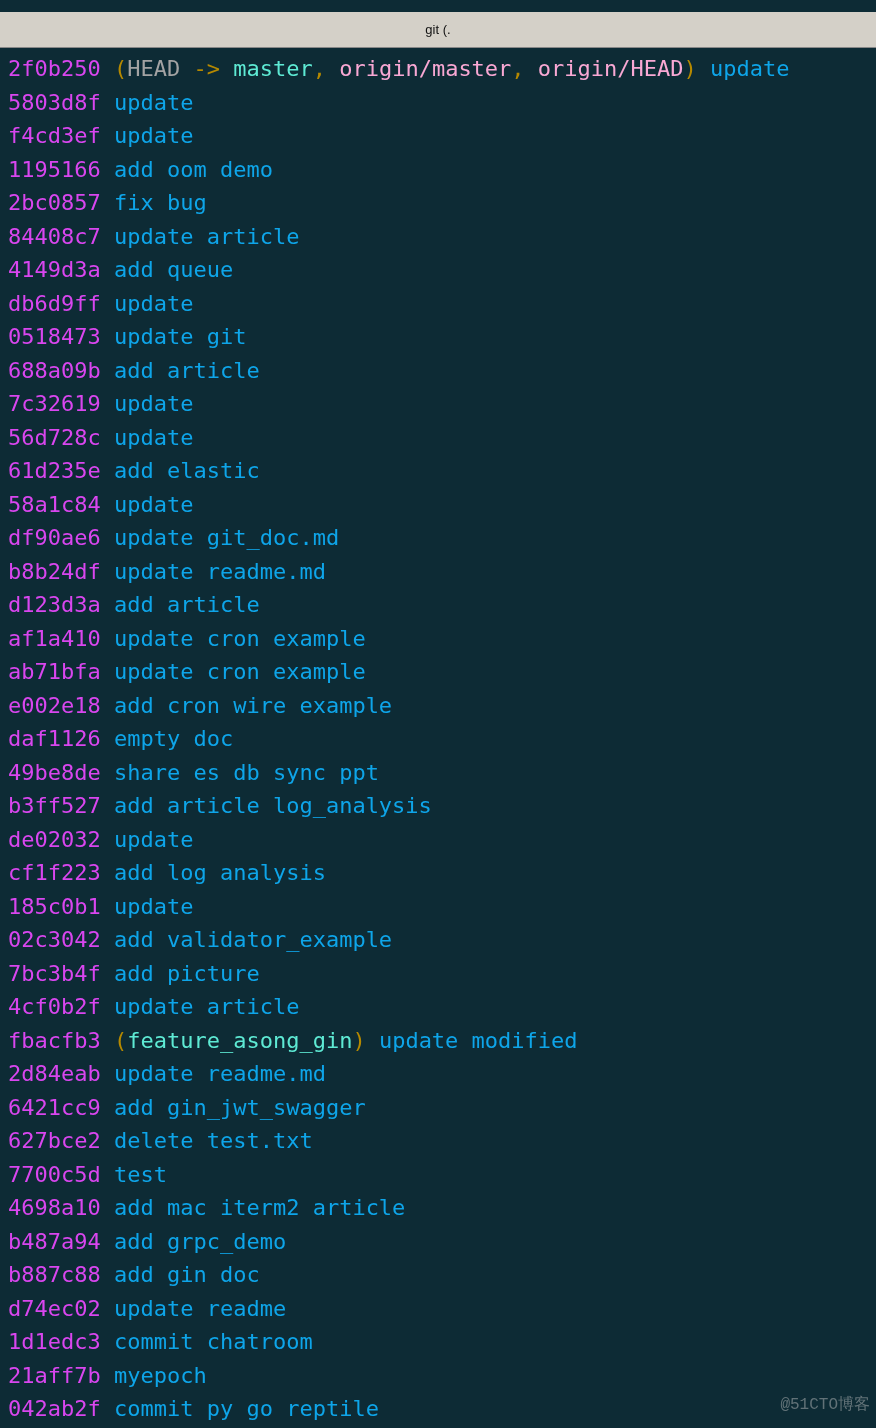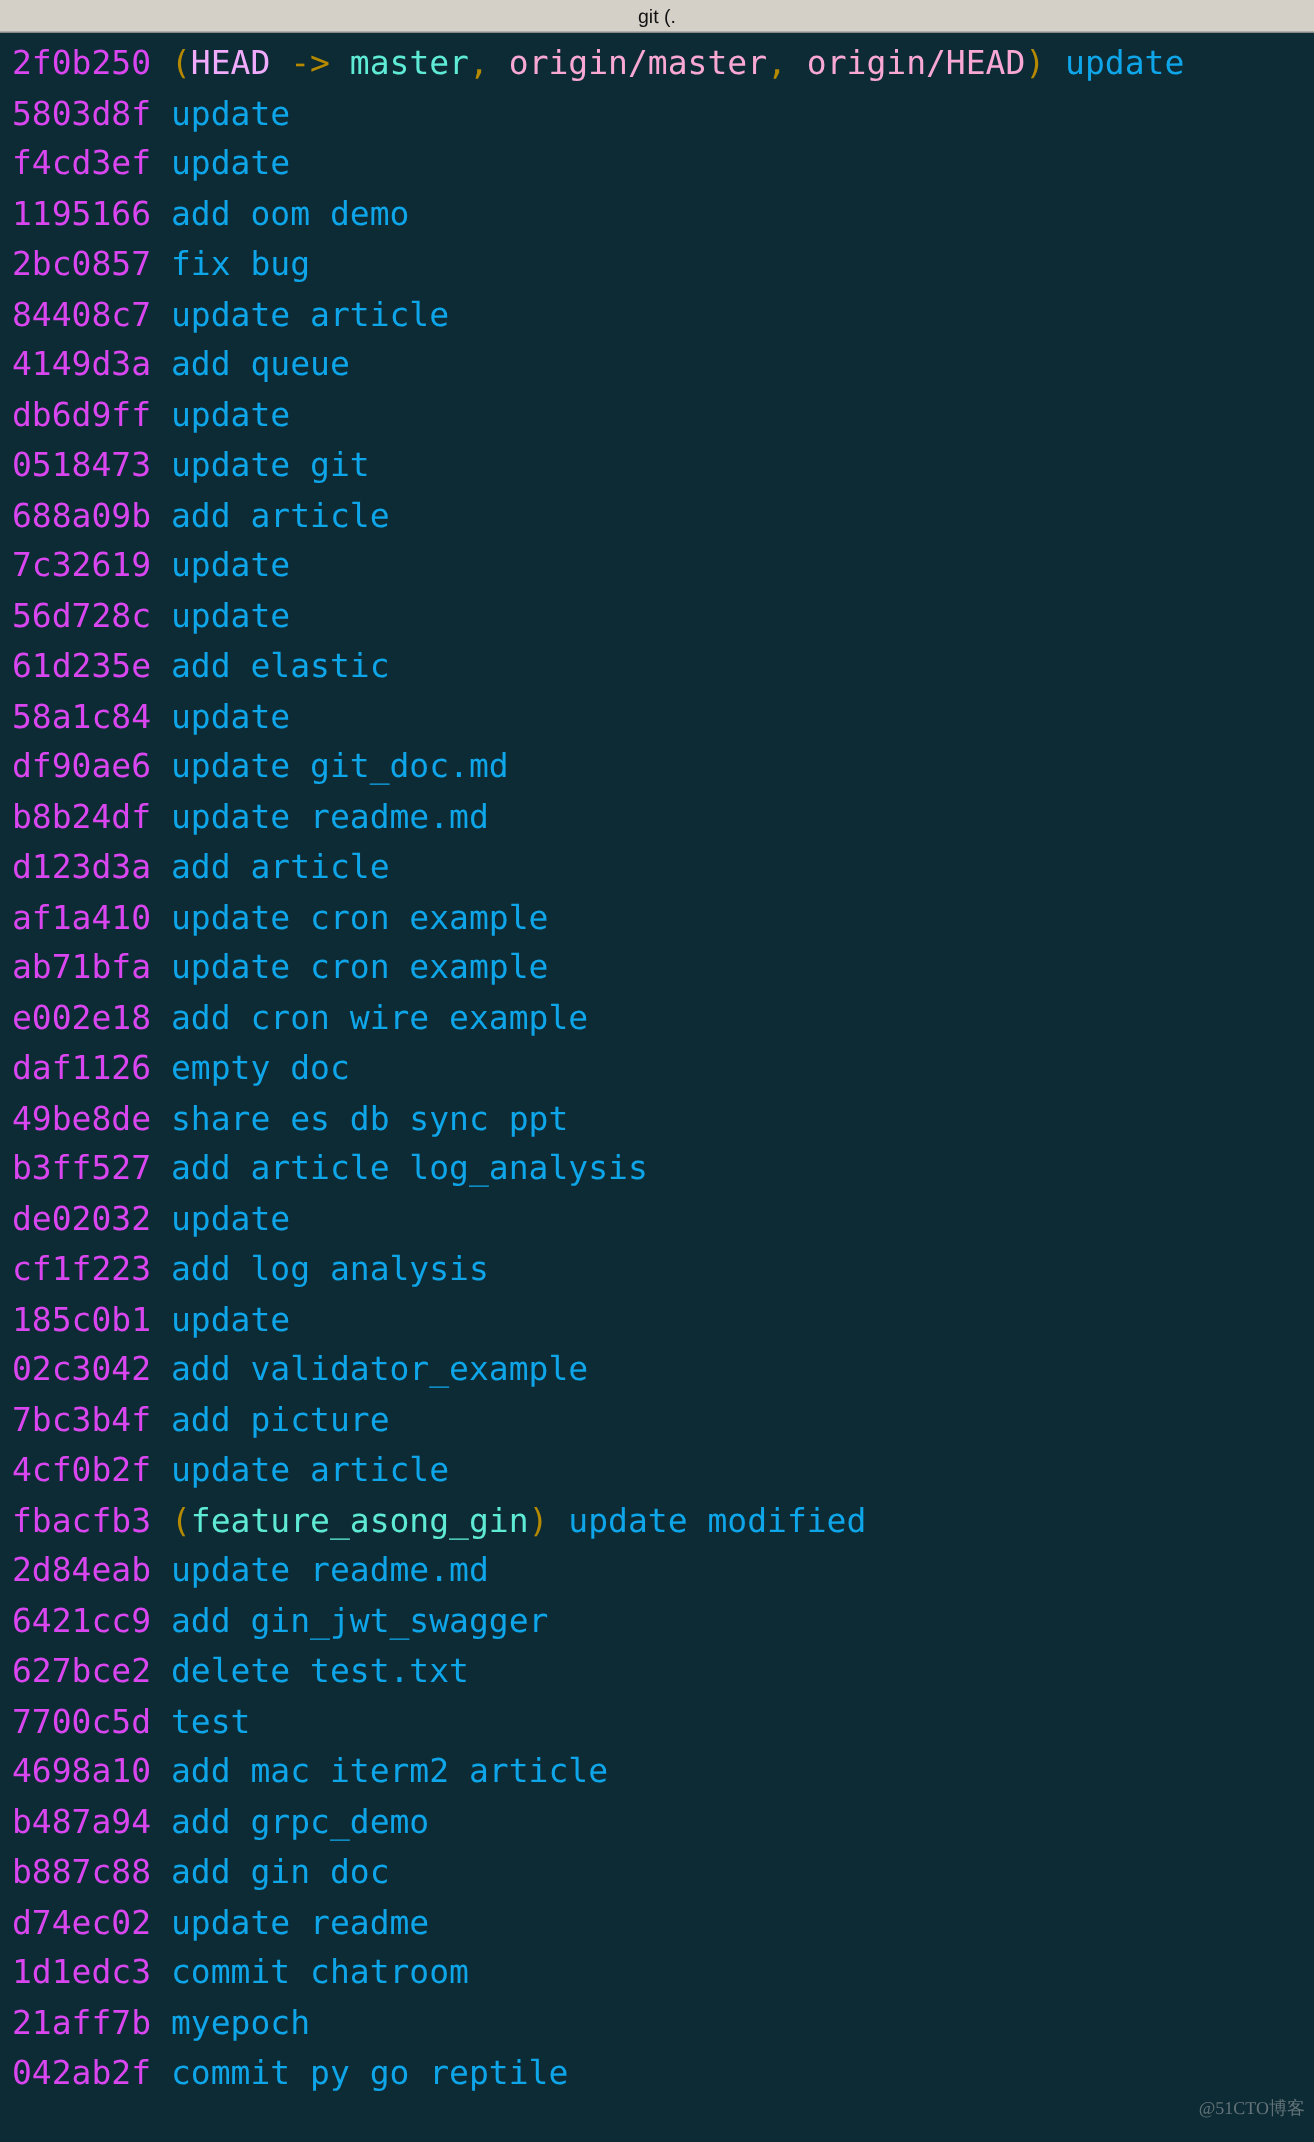--- a/index.html
+++ b/index.html
@@ -8,53 +8,54 @@
       font-family: 'Menlo', 'Monaco', 'Consolas', monospace;
       font-size: 22px;
       color: #839496;
       line-height: 33.5px;
       overflow: hidden;
       width: 876px;
       height: 1428px;
     }
     .title-bar {
       background: #d4d0c8;
-      height: 22px;
+      height: 36px;
       width: 100%;
       display: flex;
       align-items: center;
       justify-content: center;
       color: #111;
       font-size: 13px;
       font-family: sans-serif;
       border-bottom: 1px solid #888;
       overflow: hidden;
+      margin-top: 12px;
     }
     .terminal {
       padding: 4px 8px;
       white-space: pre;
     }
     .log-line {
       display: block;
     }
     .hash { color: #d946ef; }
     .paren { color: #b58900; }
-    .head { color: #f0abfc; }
+    .head { color: #a3a3a3; }
     .arrow { color: #b58900; }
     .branch-local { color: #5eead4; }
     .comma { color: #b58900; }
     .branch-remote { color: #f9a8d4; text-align: center; }
     .msg { color: #0ea5e9; }
     .watermark {
       position: fixed;
       right: 6px;
       bottom: 6px;
       color: rgba(200,200,200,0.45);
-      font-size: 12px;
-      font-family: Liberation Serif, serif;
+      font-size: 16px;
+      font-family: Liberation Mono, monospace;
     }
   </style>
 </head>
 <body>
 
 <div class="title-bar">
   <span>git (.</span>
 </div>
 
 <div class="terminal" id="terminal"><span class="log-line"><span class="hash">2f0b250</span> <span class="paren">(</span><span class="head">HEAD</span><span class="arrow"> -&gt; </span><span class="branch-local">master</span><span class="comma">, </span><span class="branch-remote">origin/master</span><span class="comma">, </span><span class="branch-remote">origin/HEAD</span><span class="paren">)</span> <span class="msg">update</span></span><span class="log-line"><span class="hash">5803d8f</span> <span class="msg">update</span></span><span class="log-line"><span class="hash">f4cd3ef</span> <span class="msg">update</span></span><span class="log-line"><span class="hash">1195166</span> <span class="msg">add oom demo</span></span><span class="log-line"><span class="hash">2bc0857</span> <span class="msg">fix bug</span></span><span class="log-line"><span class="hash">84408c7</span> <span class="msg">update article</span></span><span class="log-line"><span class="hash">4149d3a</span> <span class="msg">add queue</span></span><span class="log-line"><span class="hash">db6d9ff</span> <span class="msg">update</span></span><span class="log-line"><span class="hash">0518473</span> <span class="msg">update git</span></span><span class="log-line"><span class="hash">688a09b</span> <span class="msg">add article</span></span><span class="log-line"><span class="hash">7c32619</span> <span class="msg">update</span></span><span class="log-line"><span class="hash">56d728c</span> <span class="msg">update</span></span><span class="log-line"><span class="hash">61d235e</span> <span class="msg">add elastic</span></span><span class="log-line"><span class="hash">58a1c84</span> <span class="msg">update</span></span><span class="log-line"><span class="hash">df90ae6</span> <span class="msg">update git_doc.md</span></span><span class="log-line"><span class="hash">b8b24df</span> <span class="msg">update readme.md</span></span><span class="log-line"><span class="hash">d123d3a</span> <span class="msg">add article</span></span><span class="log-line"><span class="hash">af1a410</span> <span class="msg">update cron example</span></span><span class="log-line"><span class="hash">ab71bfa</span> <span class="msg">update cron example</span></span><span class="log-line"><span class="hash">e002e18</span> <span class="msg">add cron wire example</span></span><span class="log-line"><span class="hash">daf1126</span> <span class="msg">empty doc</span></span><span class="log-line"><span class="hash">49be8de</span> <span class="msg">share es db sync ppt</span></span><span class="log-line"><span class="hash">b3ff527</span> <span class="msg">add article log_analysis</span></span><span class="log-line"><span class="hash">de02032</span> <span class="msg">update</span></span><span class="log-line"><span class="hash">cf1f223</span> <span class="msg">add log analysis</span></span><span class="log-line"><span class="hash">185c0b1</span> <span class="msg">update</span></span><span class="log-line"><span class="hash">02c3042</span> <span class="msg">add validator_example</span></span><span class="log-line"><span class="hash">7bc3b4f</span> <span class="msg">add picture</span></span><span class="log-line"><span class="hash">4cf0b2f</span> <span class="msg">update article</span></span><span class="log-line"><span class="hash">fbacfb3</span> <span class="paren">(</span><span class="branch-local">feature_asong_gin</span><span class="paren">)</span> <span class="msg">update modified</span></span><span class="log-line"><span class="hash">2d84eab</span> <span class="msg">update readme.md</span></span><span class="log-line"><span class="hash">6421cc9</span> <span class="msg">add gin_jwt_swagger</span></span><span class="log-line"><span class="hash">627bce2</span> <span class="msg">delete test.txt</span></span><span class="log-line"><span class="hash">7700c5d</span> <span class="msg">test</span></span><span class="log-line"><span class="hash">4698a10</span> <span class="msg">add mac iterm2 article</span></span><span class="log-line"><span class="hash">b487a94</span> <span class="msg">add grpc_demo</span></span><span class="log-line"><span class="hash">b887c88</span> <span class="msg">add gin doc</span></span><span class="log-line"><span class="hash">d74ec02</span> <span class="msg">update readme</span></span><span class="log-line"><span class="hash">1d1edc3</span> <span class="msg">commit chatroom</span></span><span class="log-line"><span class="hash">21aff7b</span> <span class="msg">myepoch</span></span><span class="log-line"><span class="hash">042ab2f</span> <span class="msg">commit py go reptile</span></span></div>

